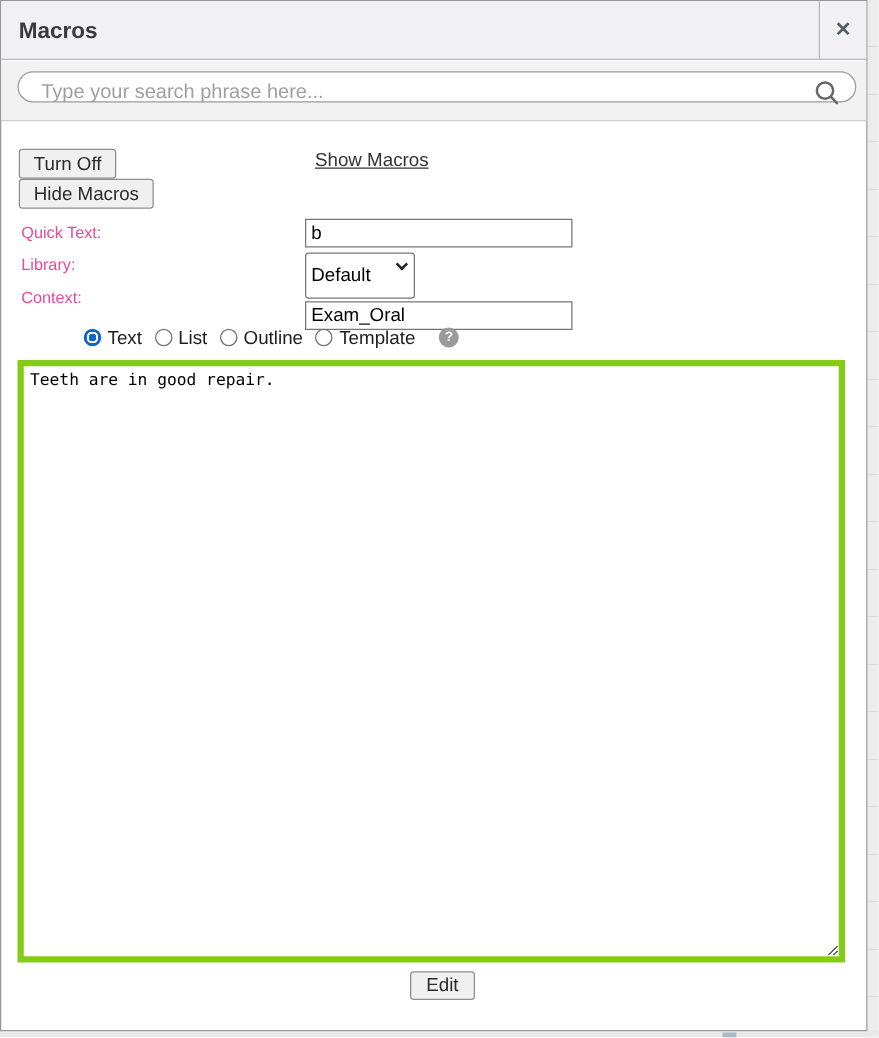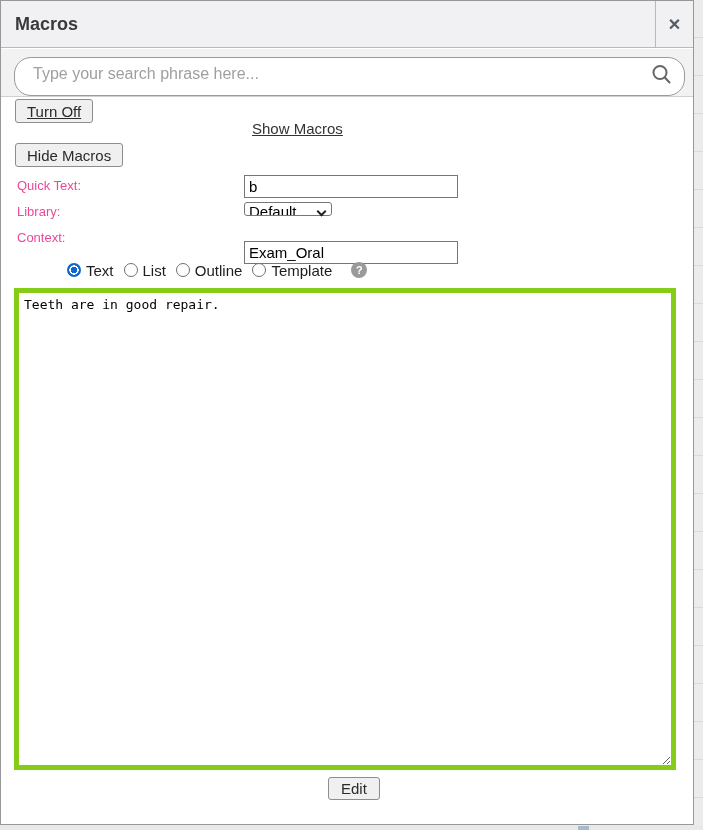--- a/index.html
+++ b/index.html
@@ -47,39 +47,39 @@
     cursor:pointer;
   }
   .close-x { font-size:16px; font-weight:bold; color:#555d66; }
 
   
   .search-section {
     position:absolute; left:0; top:48px; width:692px; height:48px;
     background:#f2f2f3; border-bottom:1px solid #d0d0d0;
   }
   .search-pill {
-    position:absolute; left:13px; top:8px; width:671px; height:39px;
+    position:absolute; left:13px; top:8px; width:671px; height:25px;
     background:#ffffff; border:1px solid #9a9a9a; border-radius:17px;
   }
   .search-input {
     position:absolute; left:18px; top:2px; width:610px; height:27px;
     border:none; outline:none; background:transparent;
     font-family:"Liberation Sans", sans-serif; font-size:16px; color:#333;
   }
   .search-input::placeholder { color:#9f9f9f; opacity:1; }
   .search-icon { position:absolute; right:11px; top:5px; }
 
   
   .btn {
     position:absolute;
     background:#f0f0f0; border:1px solid #8d8d8d; border-radius:3px;
     font-family:"Liberation Sans", sans-serif; font-size:15px; color:#2b2b2b;
     padding:0 11px; height:24px; cursor:pointer;
   }
-  .btn-turn-off { left:14px; top:98px;text-decoration:underline; }
+  .btn-turn-off { left:14px; top:118px; }
   .btn-hide-macros { left:14px; top:142px; }
   .link-show-macros {
     position:absolute; left:251px; top:119px;
     font-size:15px; color:#333333; text-decoration:underline; cursor:pointer;
   }
 
   
   .field-label { position:absolute; left:16px; font-size:13px; color:#ec4899;text-align:right; }
   .lbl-quick-text { top:177px; }
   .lbl-library    { top:203px; }
@@ -89,21 +89,21 @@
     position:absolute; left:243px; width:214px; height:23px;
     border:1px solid #767676; background:#fff;
     font-family:"Liberation Sans", sans-serif; font-size:15px; color:#000;
     padding:0 4px; outline:none;
   }
   .inp-quick-text { top:174px; }
   .inp-context    { top:228px;margin-top:12px; }
 
   .select-wrap { position:absolute; left:243px; top:201px; width:88px; height:23px; }
   .library-select {
-    width:88px; height:14px; border:1px solid #767676; border-radius:3px;
+    width:88px; height:37px; border:1px solid #767676; border-radius:3px;
     background:#fff; font-family:"Liberation Sans", sans-serif; font-size:15px; color:#000;
     padding:0 18px 0 4px; appearance:none; -webkit-appearance:none; outline:none;
   }
   .select-chevron {
     position:absolute; right:7px; top:6px; width:7px; height:7px;
     border-right:2px solid #222; border-bottom:2px solid #222;
     transform:rotate(45deg); pointer-events:none;
   }
 
   

